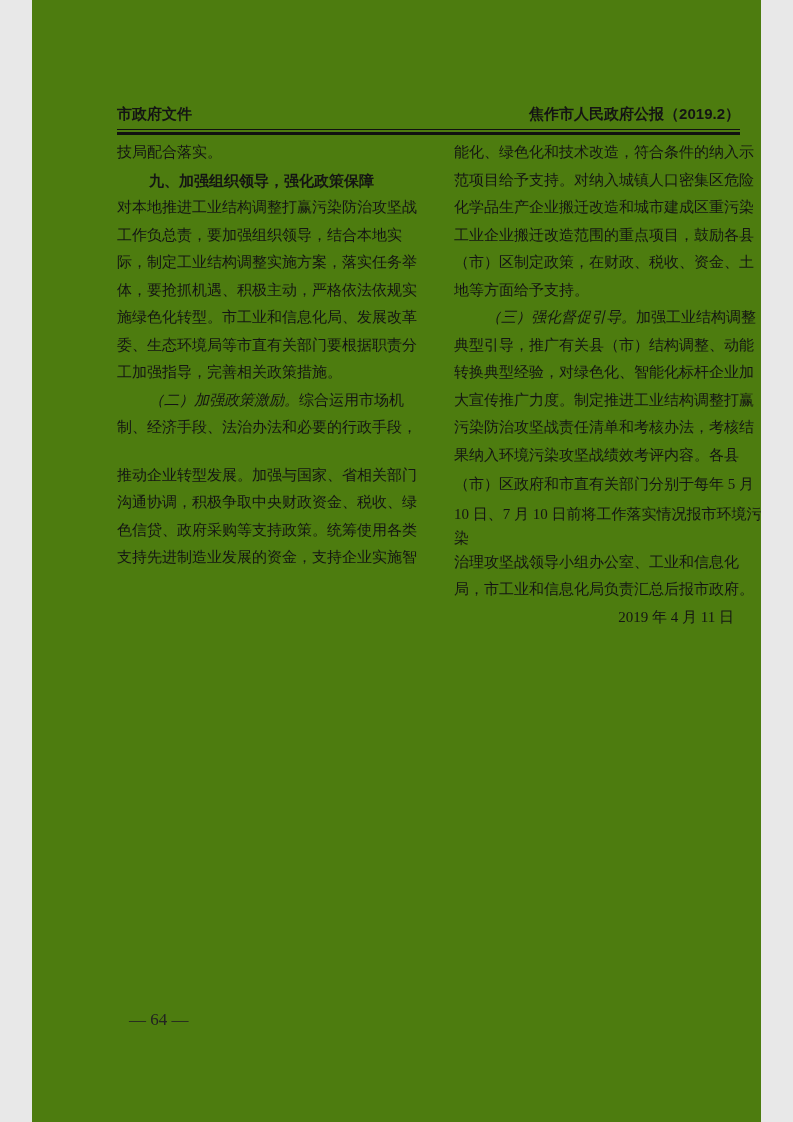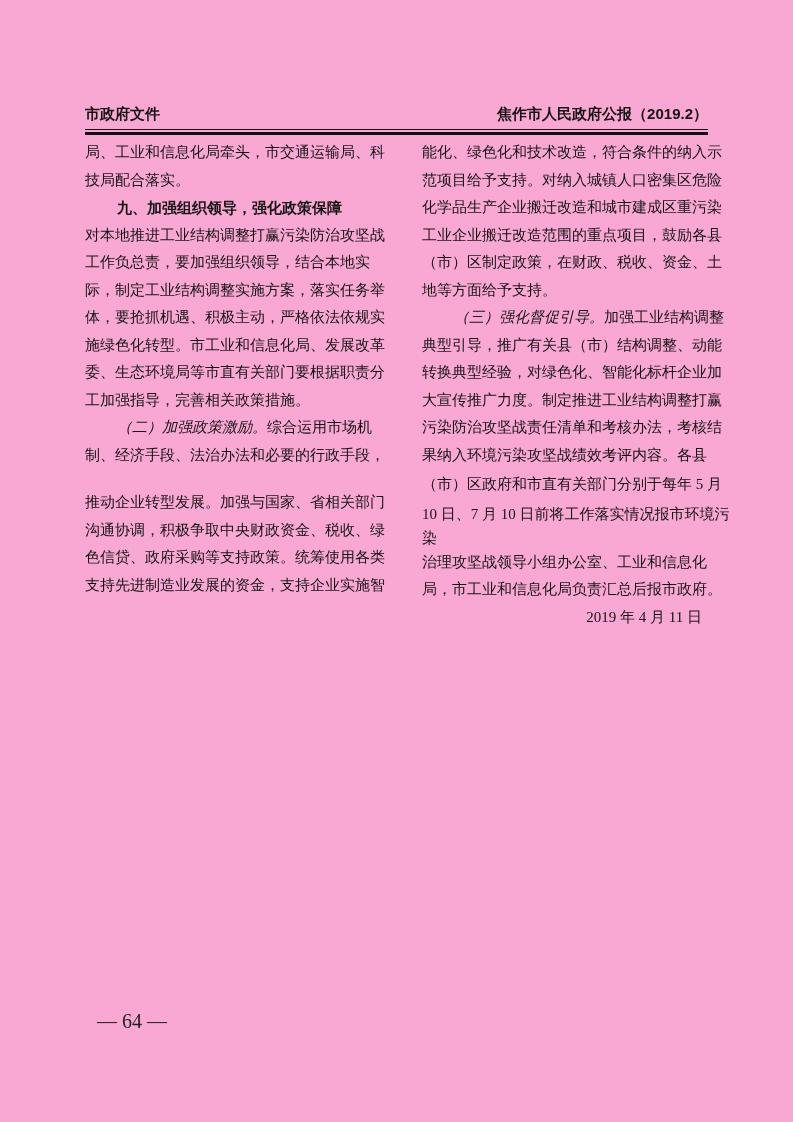--- a/index.html
+++ b/index.html
@@ -1,19 +1,19 @@
 <!DOCTYPE html>
 <html><head>
 <meta charset="utf-8">
 <style>
   html,body{margin:0;padding:0;background:#e8e8e8;}
   .page{
     position:relative;
-    width:793px;height:1122px;
-    background:#f9a8d4;
+    width:729px;height:1122px;
+    background:#4d7c0f;
     margin:0 auto;
     overflow:hidden;
     color:#141414;
   }
   .header-row{
     position:absolute;
     left:85px;top:103px;width:623px;
     display:flex;justify-content:space-between;align-items:flex-end;
     font-family:"Liberation Sans","DejaVu Sans",sans-serif;
     font-weight:bold;font-size:15px;line-height:22px;
@@ -35,37 +35,36 @@
     height:27.5px;
   }
   .line.indent{padding-left:32px;}
   .line.right{text-align:right;padding-right:22px;}
   .s-n{font-family:"Liberation Serif","DejaVu Serif",serif;}
   .s-b{font-family:"Liberation Sans","DejaVu Sans",sans-serif;font-weight:bold;}
   .s-k{font-family:"Liberation Serif","DejaVu Serif",serif;font-style:italic;}
   .footer{
     position:absolute;left:97px;top:1010px;
     font-family:"Liberation Serif","DejaVu Serif",serif;
-    font-size:20px;color:#222;
+    font-size:17px;color:#222;
   }
 </style>
 </head>
 <body>
 
 <div class="page">
 
   <div class="header-row">
     <span>市政府文件</span>
     <span>焦作市人民政府公报（2019.2）</span>
   </div>
 
   <div class="header-rule"></div>
 
   <div class="col col-left" id="col-left">
-      <div class="line"><span class="s-n">局、工业和信息化局牵头，市交通运输局、科</span></div>
       <div class="line"><span class="s-n">技局配合落实。</span></div>
       <div class="line indent"><span class="s-b">九、加强组织领导，强化政策保障</span></div>
       <div class="line"><span class="s-n">对本地推进工业结构调整打赢污染防治攻坚战</span></div>
       <div class="line"><span class="s-n">工作负总责，要加强组织领导，结合本地实</span></div>
       <div class="line"><span class="s-n">际，制定工业结构调整实施方案，落实任务举</span></div>
       <div class="line"><span class="s-n">体，要抢抓机遇、积极主动，严格依法依规实</span></div>
       <div class="line"><span class="s-n">施绿色化转型。市工业和信息化局、发展改革</span></div>
       <div class="line"><span class="s-n">委、生态环境局等市直有关部门要根据职责分</span></div>
       <div class="line"><span class="s-n">工加强指导，完善相关政策措施。</span></div>
       <div class="line indent"><span class="s-k">（二）加强政策激励。</span><span class="s-n">综合运用市场机</span></div>

